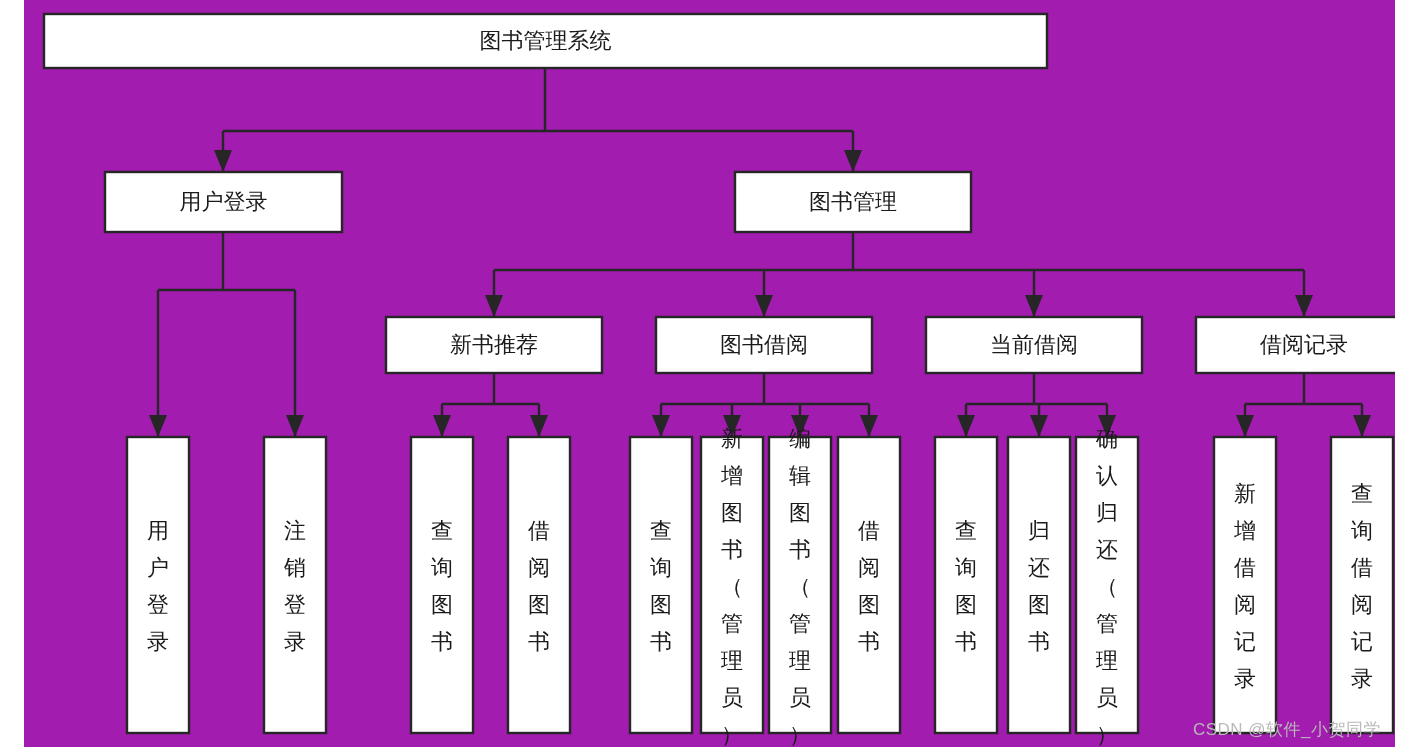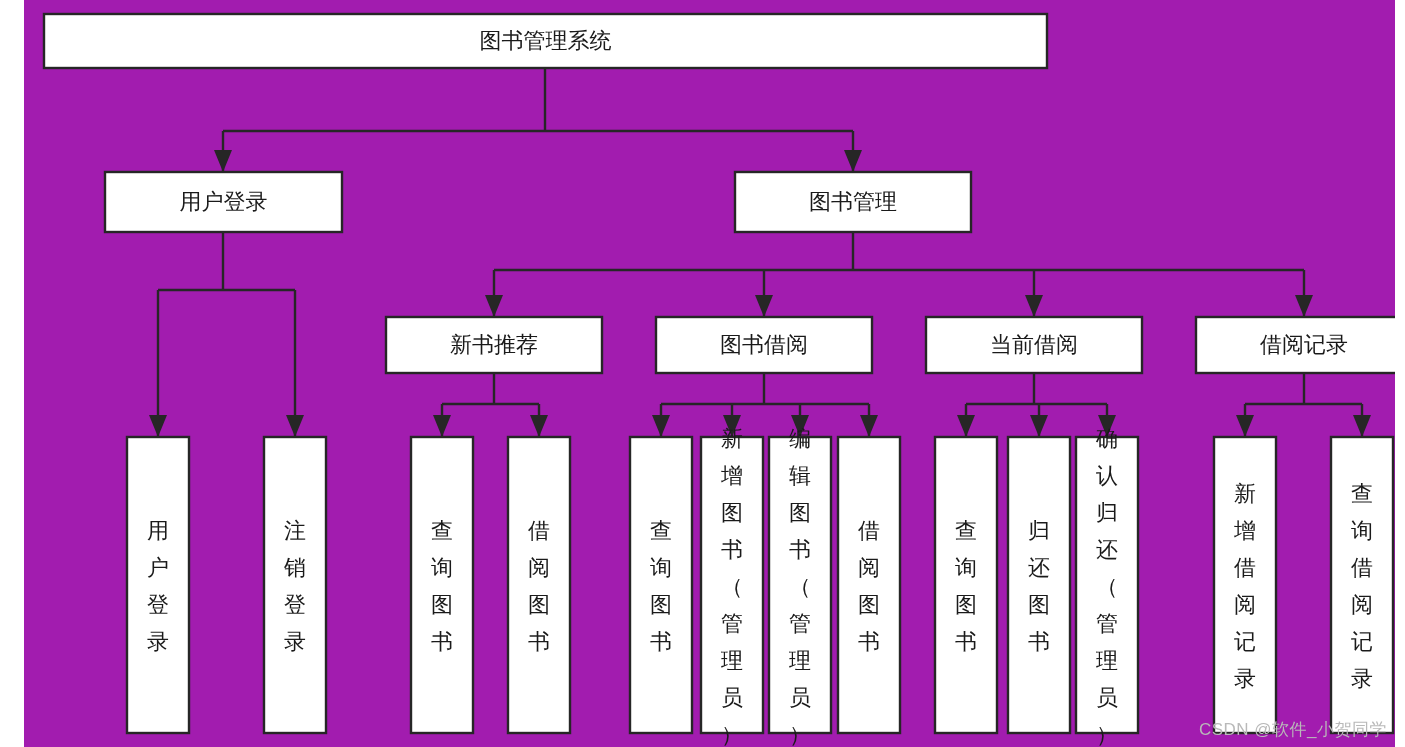--- a/index.html
+++ b/index.html
@@ -47,21 +47,21 @@
     dominant-baseline: middle;
   }
   .leaf-label {
     font-family: "Liberation Sans", "DejaVu Sans", sans-serif;
     fill: #1a1a1a;
     font-size: 22px;
     text-anchor: middle;
   }
   .watermark {
     position: absolute;
-    right: 8px;
+    right: 14px;
     bottom: 6px;
     font-family: "Liberation Sans", "DejaVu Sans", sans-serif;
     font-size: 17px;
     color: #b9b9b9;
     letter-spacing: 0.5px;
     white-space: nowrap;
     pointer-events: none;
   }
 </style>
 </head>

